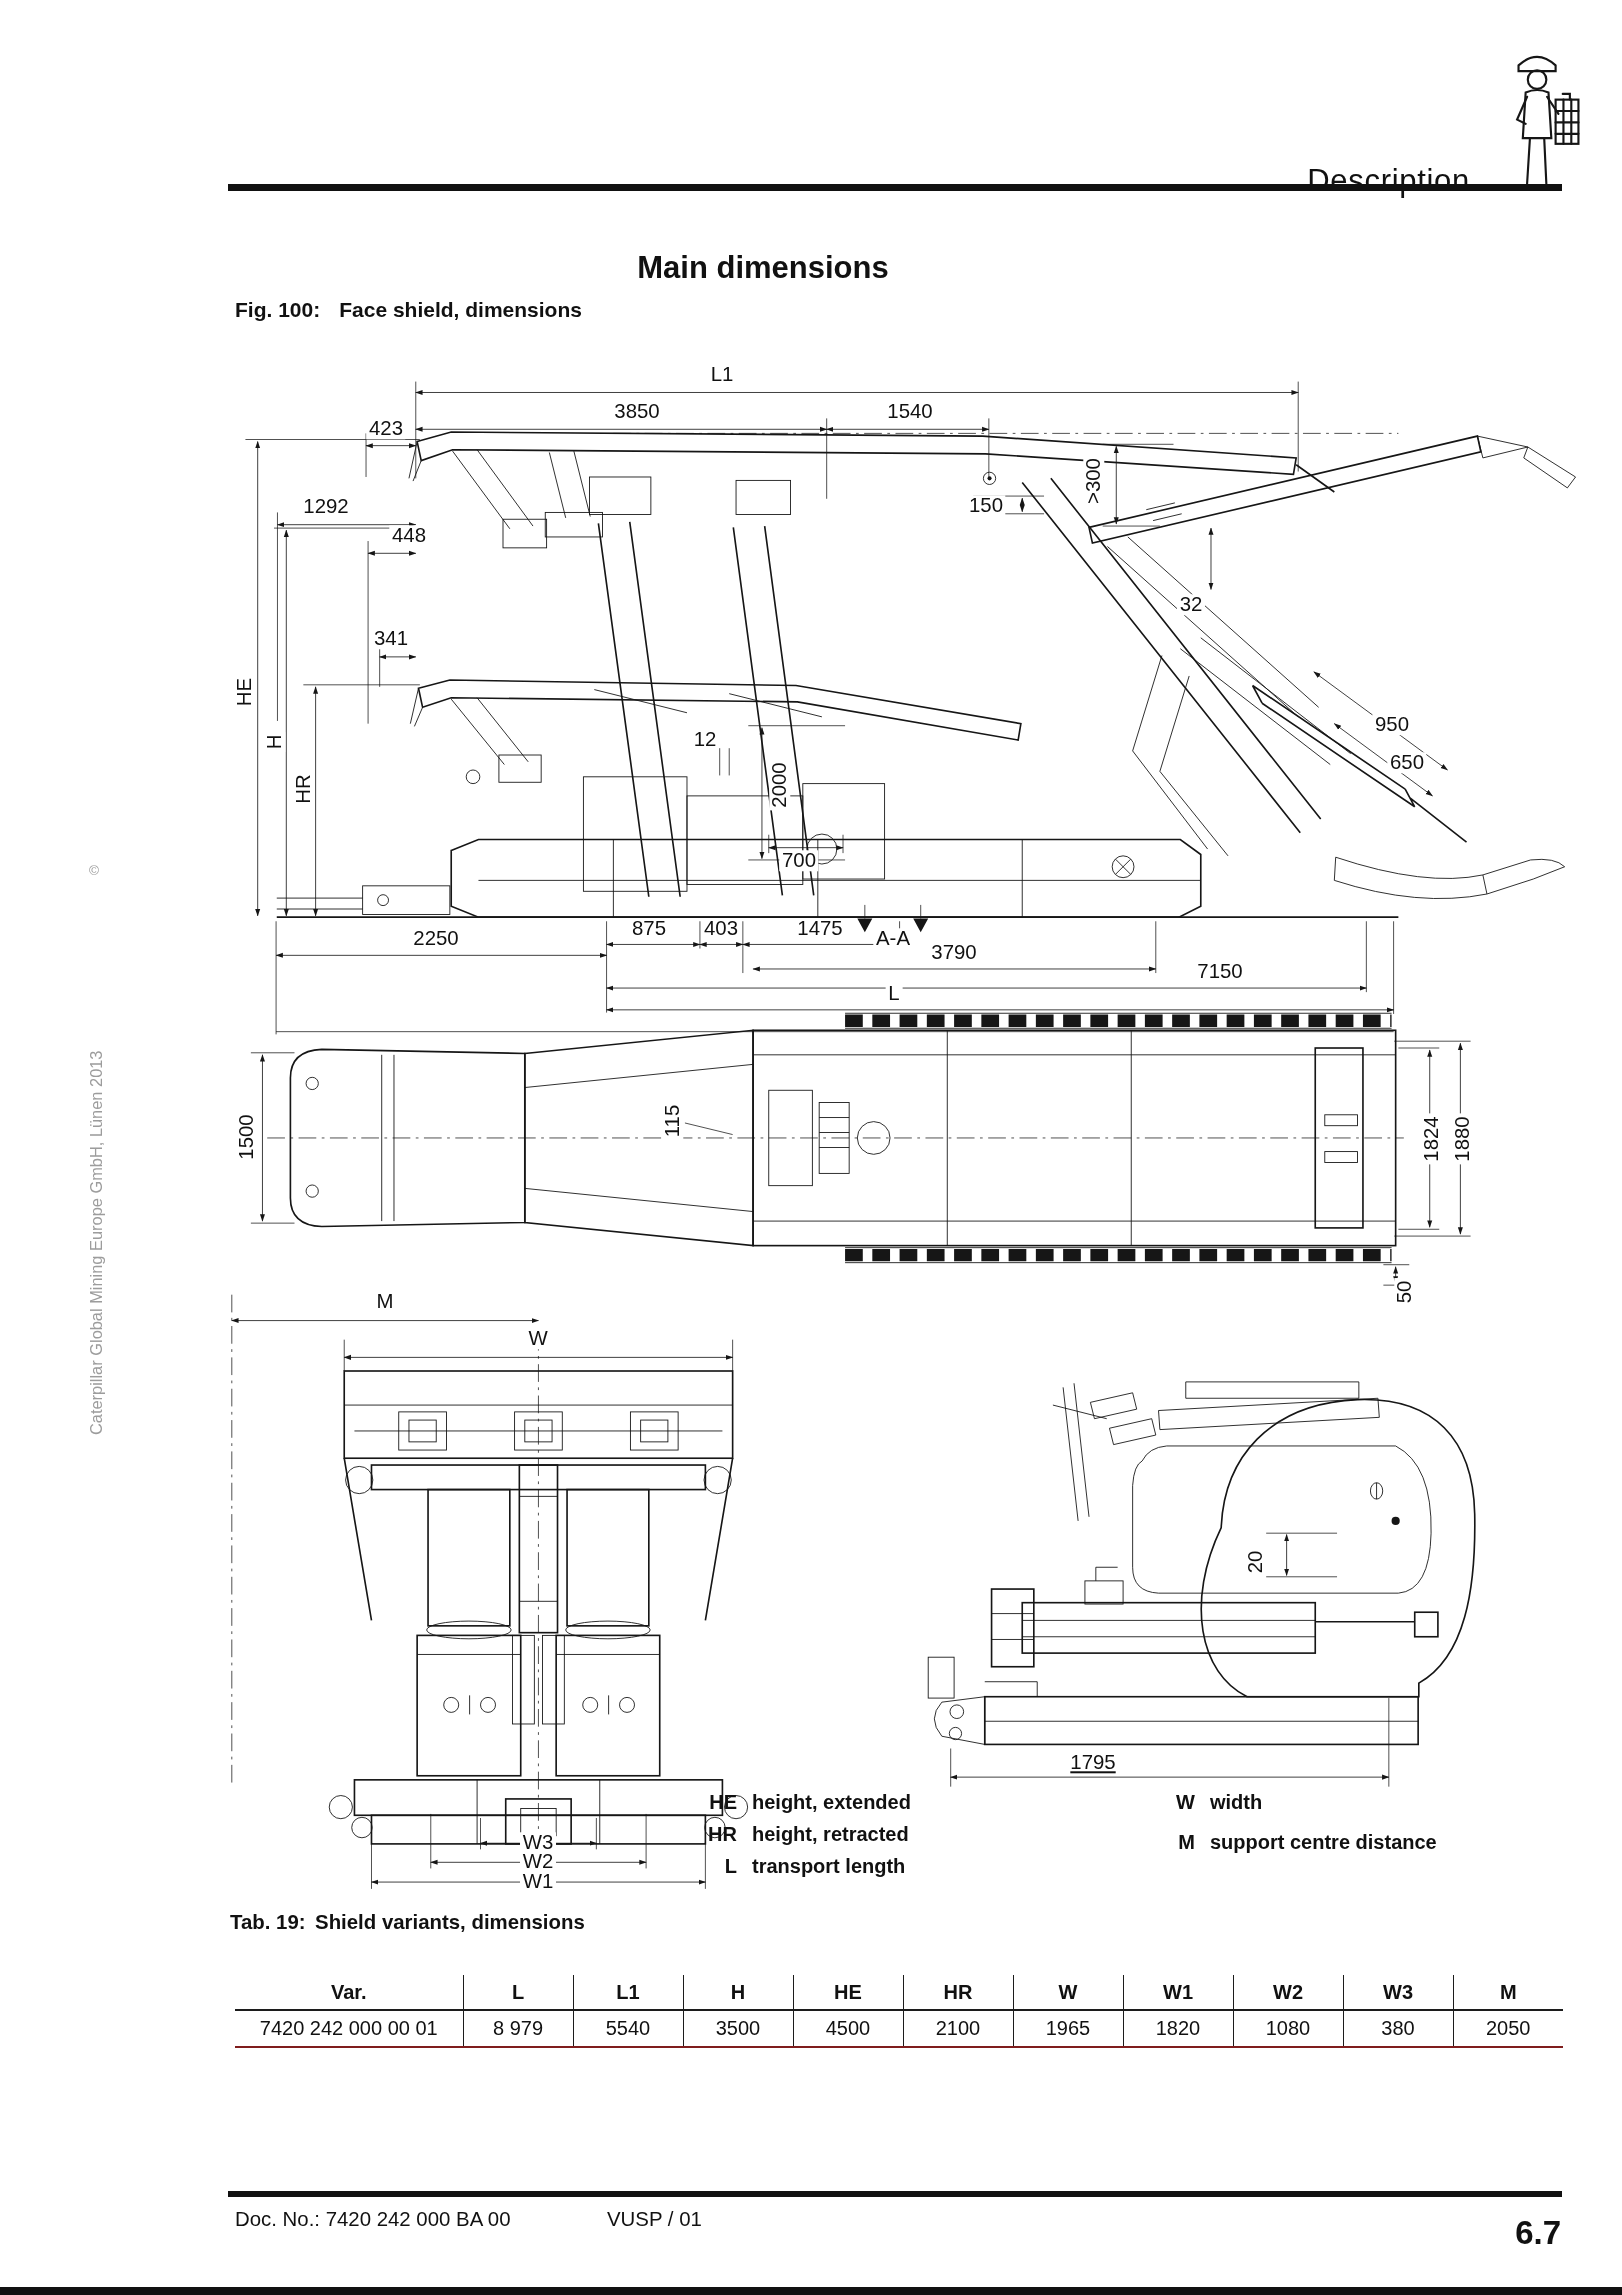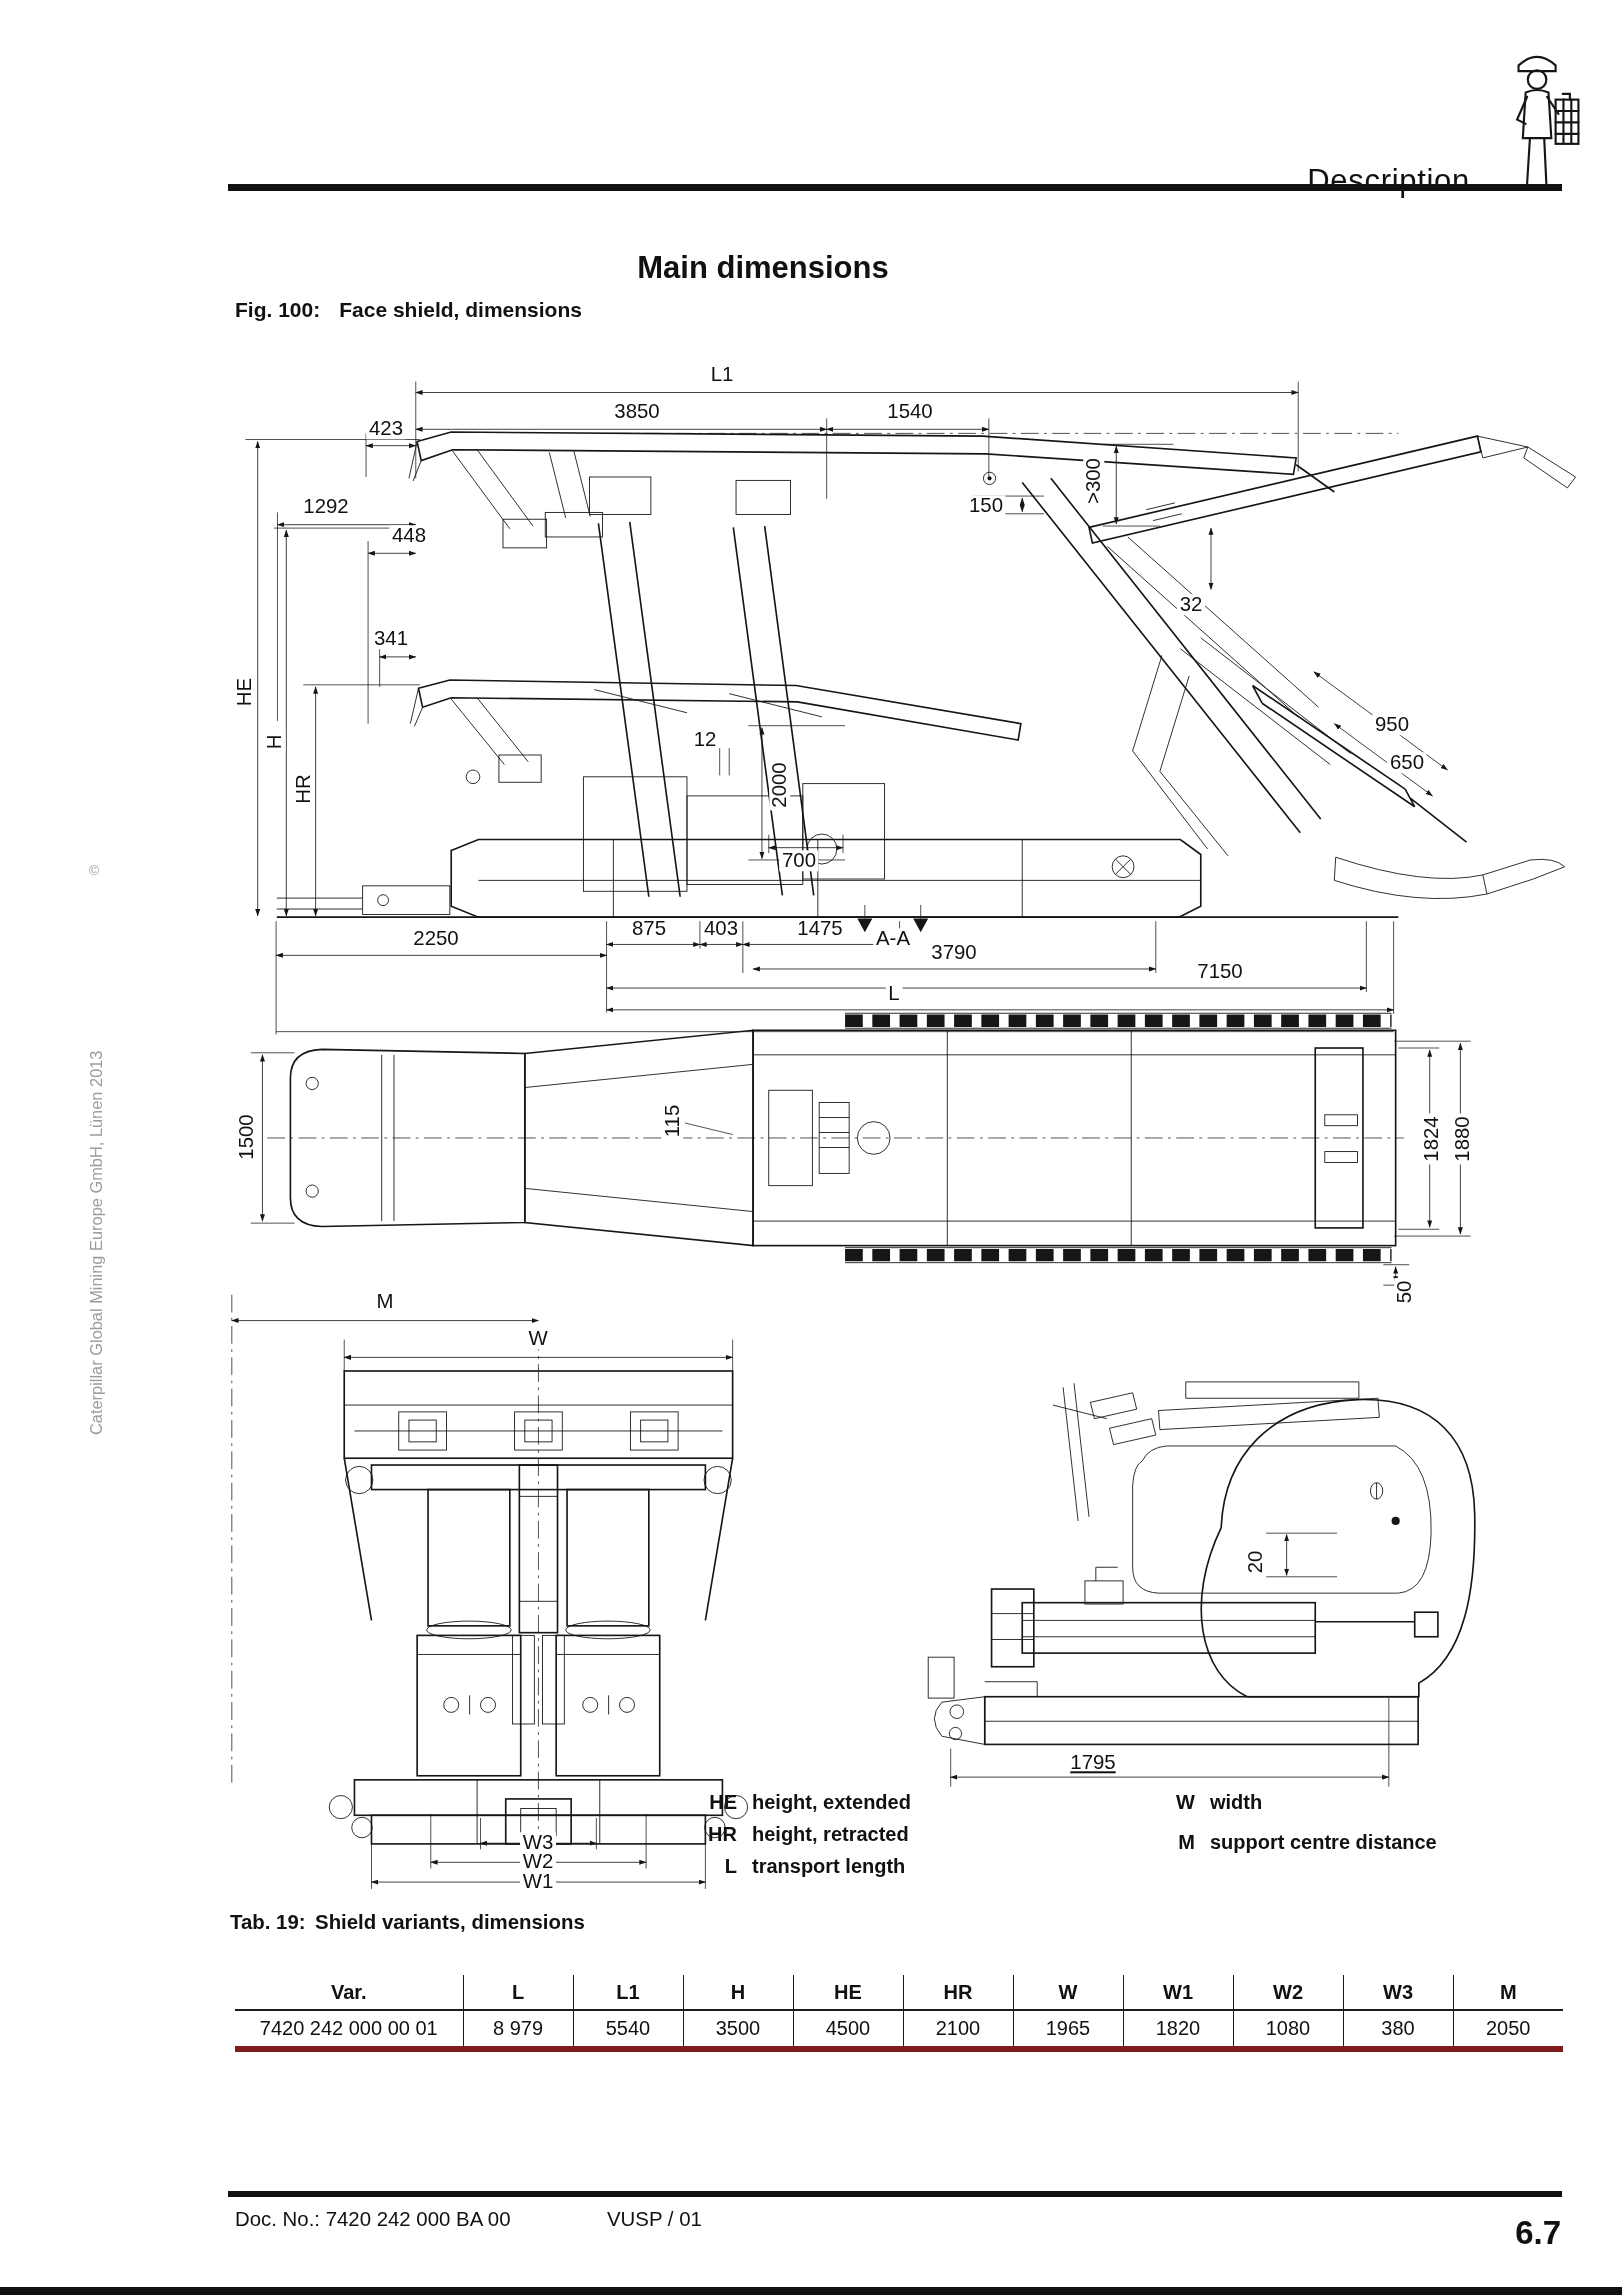--- a/index.html
+++ b/index.html
@@ -30,21 +30,21 @@
   .leg-row{position:absolute;font-size:20px;white-space:nowrap;font-weight:bold;}
   .leg-key{display:inline-block;text-align:right;}
   .leg-desc{margin-left:15px;}
   
   .tab-cap{position:absolute;left:230px;top:1911px;font-size:20.4px;font-weight:bold;white-space:nowrap;}
   .tab-cap .cap2{margin-left:9.5px;}
   table.dims{position:absolute;left:235px;top:1975px;border-collapse:collapse;table-layout:fixed;
              width:1326px;font-size:20px;}
   table.dims th{font-weight:bold;height:34px;}
   table.dims td{height:35px;}
-  table.dims th,table.dims td{text-align:center;padding:0;border-left:1.4px solid #1c1c1c;border-bottom:6px solid #7f1d1d;}
+  table.dims th,table.dims td{text-align:center;padding:0;border-left:1.4px solid #1c1c1c;border-bottom:2px solid #7f1d1d;}
   table.dims th{border-bottom:2.7px solid #1c1c1c;}
   table.dims th:first-child,table.dims td:first-child{border-left:none;}
   
   .ft-rule{position:absolute;left:228px;top:2191px;width:1334px;height:6.1px;background:#111;}
   .ft-doc{position:absolute;left:235px;top:2208px;font-size:20.4px;}
   .ft-code{position:absolute;left:607px;top:2208px;font-size:20.4px;}
   .ft-page{position:absolute;right:61px;top:2214px;font-size:33px;font-weight:bold;}
   .bottom-bar{position:absolute;left:0;top:2287px;width:1622px;height:8.2px;background:#111;}
   
   .side-copy{position:absolute;left:87px;top:883px;height:552px;writing-mode:vertical-rl;

